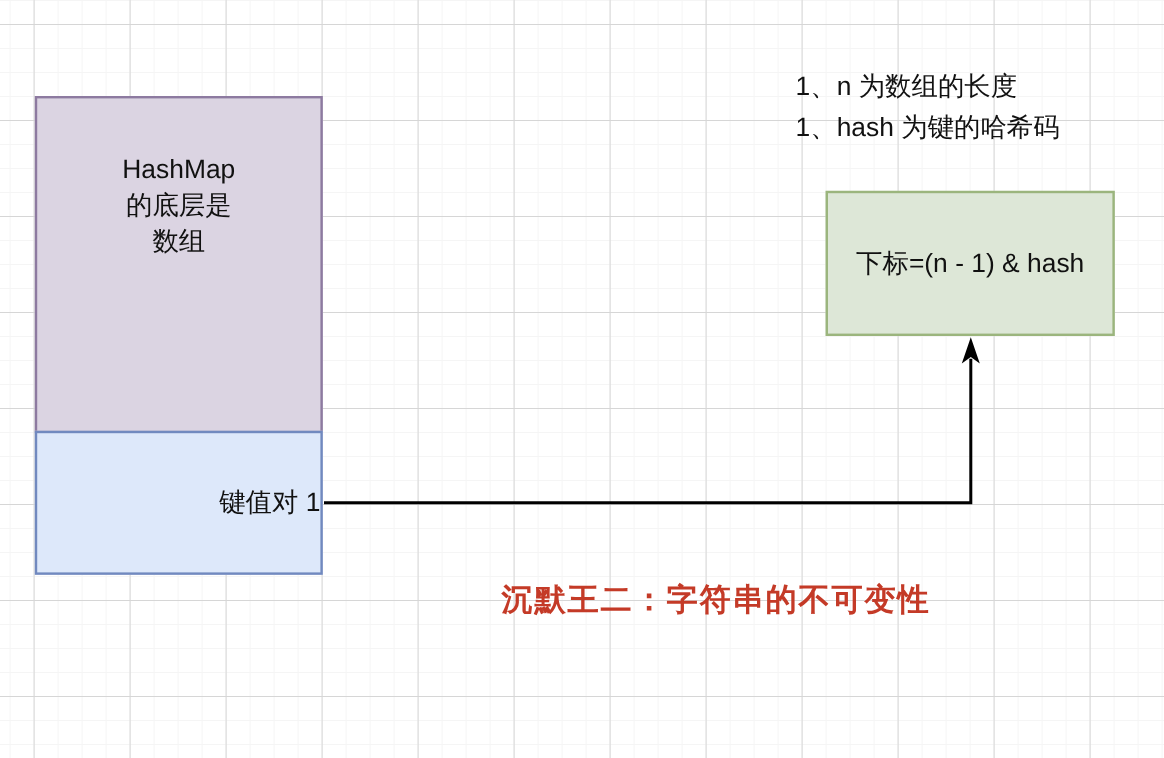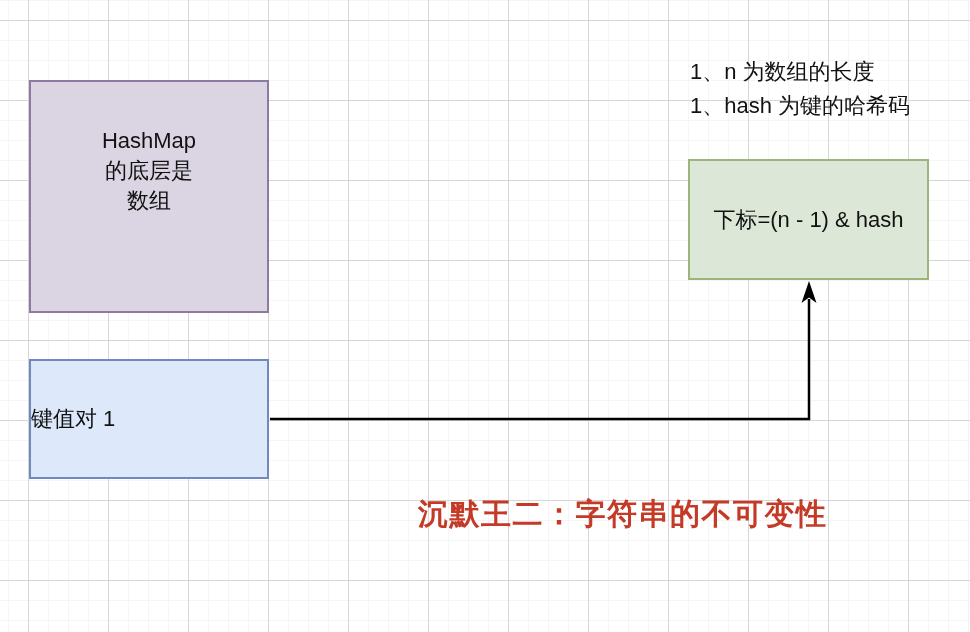--- a/index.html
+++ b/index.html
@@ -23,57 +23,56 @@
     background-position: 28px 0, 0 20px, 8px 0, 0 0;
     color: #111111;
   }
   .box {
     position: absolute;
     text-align: center;
     font-size: 22px;
     color: #111111;
   }
   .array-box {
-    left: 29px; top: 80px; width: 240px; height: 233px;
+    left: 29px; top: 80px; width: 240px; height: 281px;
     background: #dbd4e2;
     border: 2px solid #8d7aa0;
     padding-top: 44px;
     line-height: 30px;
   }
   .entry-box {
     left: 29px; width: 240px;
     background: #dde8fa;
     border: 2px solid #7189bf;
     display: flex;
     align-items: center;
-    justify-content: flex-start;
+    justify-content: flex-end;
   }
   .entry-box.first  { top: 359px; height: 120px; }
   .entry-box.second { top: 479px; height: 120px; }
   .formula-box {
     left: 688px; top: 159px; width: 241px; height: 121px;
     background: #dde7d7;
     border: 2px solid #9bb57d;
     display: flex;
     align-items: center;
     justify-content: center;
   }
   .notes {
     position: absolute;
     left: 663px; top: 55px;
     font-size: 22px;
     line-height: 34px;
     color: #111111;
     white-space: nowrap;
-    margin-left: 27px;
   }
   .watermark {
     position: absolute;
-    left: 418px; top: 494px;
-    font-size: 30px;
+    left: 418px; top: 482px;
+    font-size: 26px;
     font-weight: bold;
     letter-spacing: 1.5px;
     color: #c43a27;
     white-space: nowrap;
   }
   .connector-svg {
     position: absolute;
     left: 0; top: 0;
     pointer-events: none;
   }

